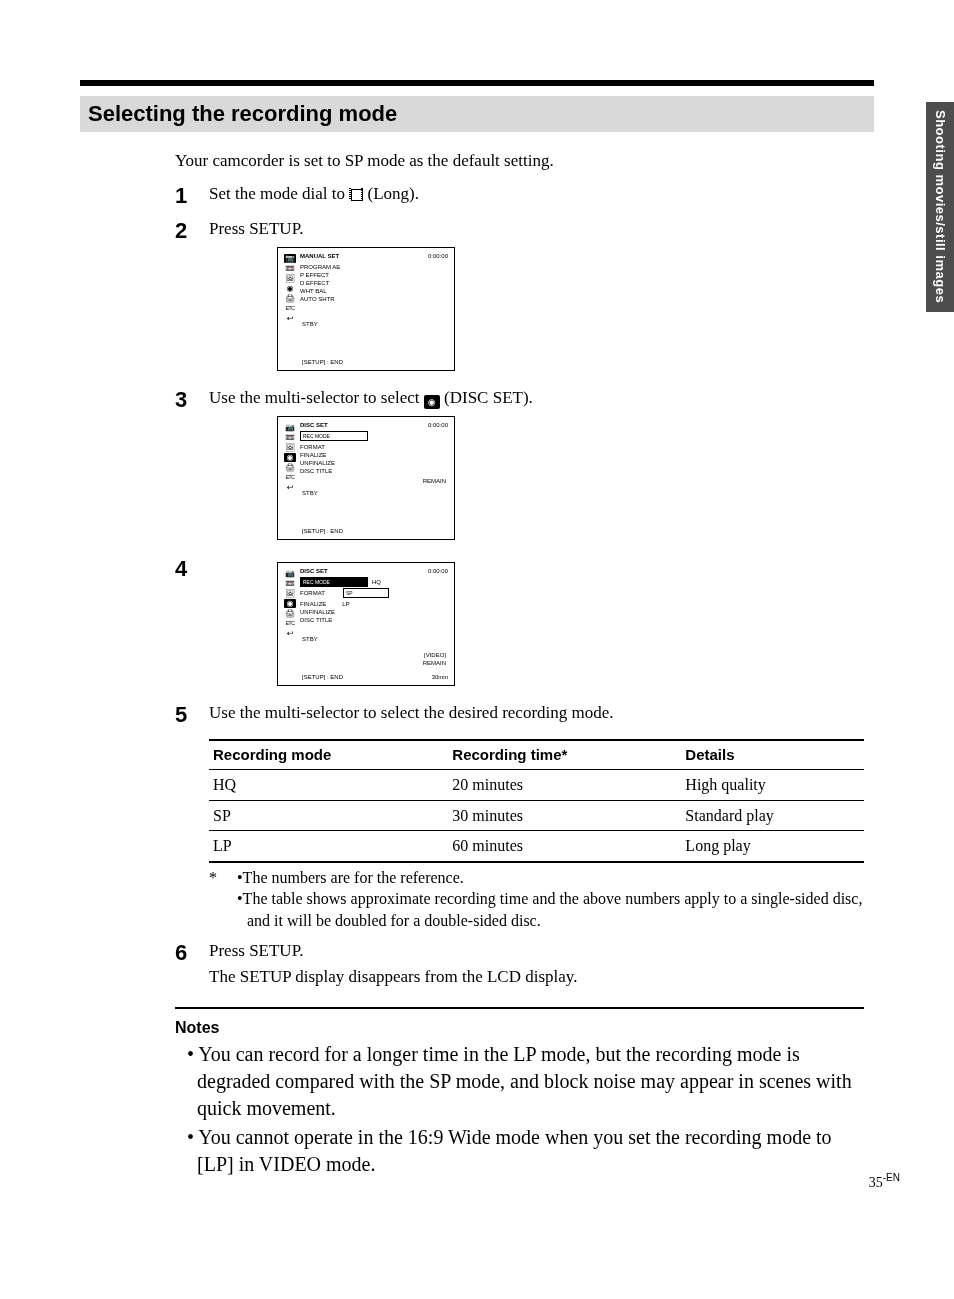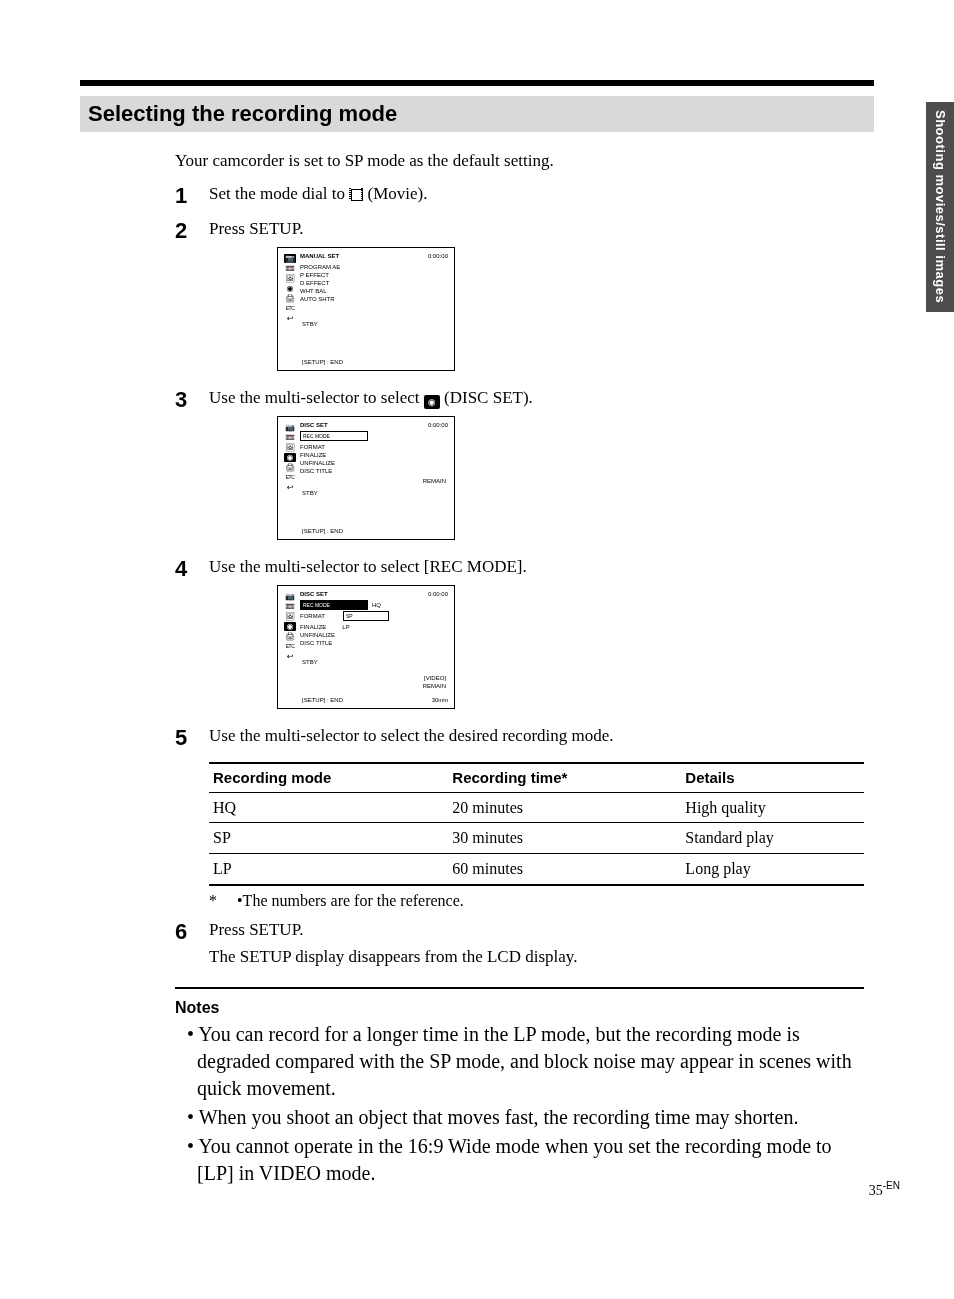--- a/index.html
+++ b/index.html
@@ -214,21 +214,21 @@
     <div class="intro">
       <p>Your camcorder is set to SP mode as the default setting.</p>
     </div>
 
     <div class="steps">
 
       <div class="step">
         <div class="step-no">1</div>
         <div class="step-body">
           <p>
-            <span>Set the mode dial to </span><span class="movie-icon"><span class="r"></span></span><span> (Movie).</span>
+            <span>Set the mode dial to </span><span class="movie-icon"><span class="r"></span></span><span> (Long).</span>
           </p>
         </div>
       </div>
 
       <div class="step">
         <div class="step-no">2</div>
         <div class="step-body">
           <p>Press SETUP.</p>
           <div class="screen-box">
             <div class="icon-col">
@@ -281,21 +281,20 @@
             <div class="clock">0:00:00</div>
             <div class="ret">[SETUP] : END</div>
             <div class="bot-right" style="bottom:auto; top:60px; right:8px;">REMAIN</div>
           </div>
         </div>
       </div>
 
       <div class="step">
         <div class="step-no">4</div>
         <div class="step-body">
-          <p>Use the multi-selector to select [REC MODE].</p>
           <div class="screen-box">
             <div class="icon-col">
               <span>📷</span>
               <span>📼</span>
               <span>🖼</span>
               <span class="hi">◉</span>
               <span>🖨</span>
               <span class="etc">ETC</span>
               <span>↩</span>
             </div>
@@ -356,40 +355,40 @@
                 <td>60 minutes</td>
                 <td>Long play</td>
               </tr>
             </tbody>
           </table>
 
           <div class="footnote">
             <div class="ast">*</div>
             <div class="fn-body">
               <p>•The numbers are for the reference.</p>
+              <p>•The table shows approximate recording time and the above numbers apply to a single-sided disc, and it will be doubled for a double-sided disc.</p>
             </div>
           </div>
         </div>
       </div>
 
       <div class="step">
         <div class="step-no">6</div>
         <div class="step-body">
           <p>Press SETUP.</p>
           <p>The SETUP display disappears from the LCD display.</p>
         </div>
       </div>
     </div>
   </div>
 
   <div class="notes-block" style="margin-left:95px; margin-right:10px;">
     <p class="notes-head">Notes</p>
     <ul>
       <li>• You can record for a longer time in the LP mode, but the recording mode is degraded compared with the SP mode, and block noise may appear in scenes with quick movement.</li>
-      <li>• When you shoot an object that moves fast, the recording time may shorten.</li>
       <li>• You cannot operate in the 16:9 Wide mode when you set the recording mode to [LP] in VIDEO mode.</li>
     </ul>
   </div>
 
   <div class="page-no">
     <span>35</span><span class="en">-EN</span>
   </div>
 </div>
 
 </body></html>

